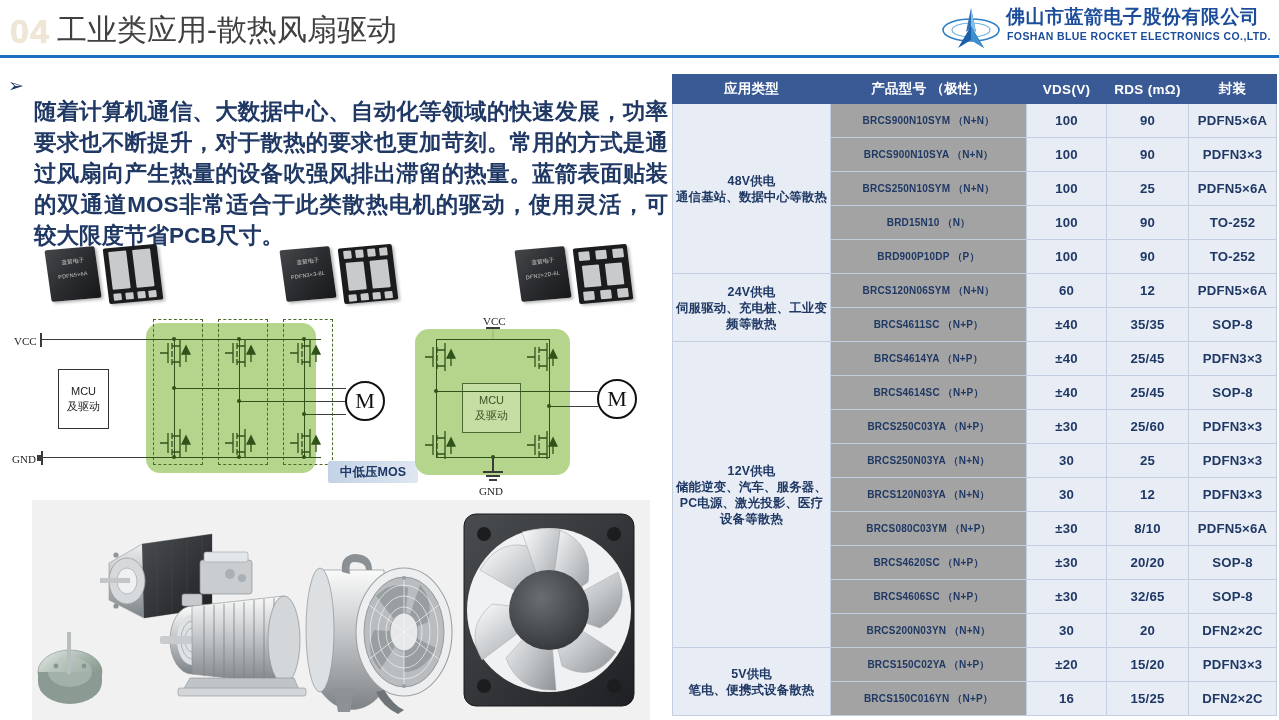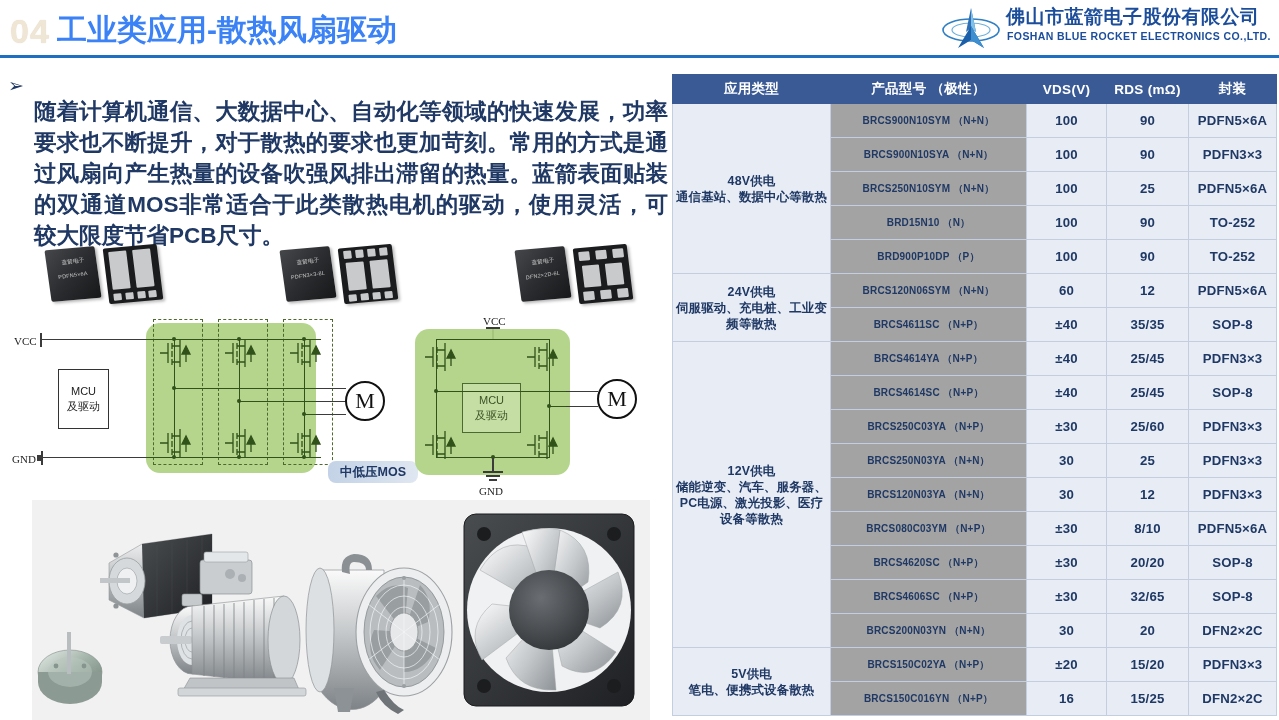--- a/index.html
+++ b/index.html
@@ -14,21 +14,21 @@
   
   .hdr { position:absolute; left:0; top:0; width:1279px; height:44px; }
   .hdr-num {
     position:absolute; left:10px; top:14px;
     font-size:34px; font-weight:bold; color:#EFE6D6;
     letter-spacing:1px; line-height:34px;
     text-shadow: 0 0 1px #ddd2bd;
   }
   .hdr-title {
     position:absolute; left:57px; top:12px;
-    font-size:30px; font-weight:bold; color:#3b82f6;
+    font-size:30px; font-weight:normal; color:#404040;
     letter-spacing:0px; line-height:36px; white-space:nowrap;
   }
   .hdr-rule {
     position:absolute; left:0; top:55px; width:1279px; height:3px;
     background:#1F6FC0;
   }
 
   
   .logo-wrap { position:absolute; left:940px; top:4px; width:335px; height:48px; }
   .logo-mark { position:absolute; left:0px; top:2px; width:62px; height:44px; }
@@ -108,21 +108,21 @@
     position:absolute; width:40px; height:40px; border-radius:50%;
     border:2px solid #111; background:#fff;
     display:flex; align-items:center; justify-content:center;
     font-size:22px; color:#111; font-family:"Liberation Serif",serif;
   }
   .tagmos {
     position:absolute; left:328px; top:156px; width:90px; height:22px;
     background:linear-gradient(to right,#c3d2e6,#dfe7f1);
     color:#1F3864; font-size:12.5px; font-weight:bold;
     display:flex; align-items:center; justify-content:center;
-    border-radius:8px;
+    border-radius:2px;
   }
 
   
   .photos {
     position:absolute; left:32px; top:440px; width:618px; height:222px;
     background:#f1f1f1;
   }
 
   
   .tbl { position:absolute; left:672px; top:74px; width:604px; }

